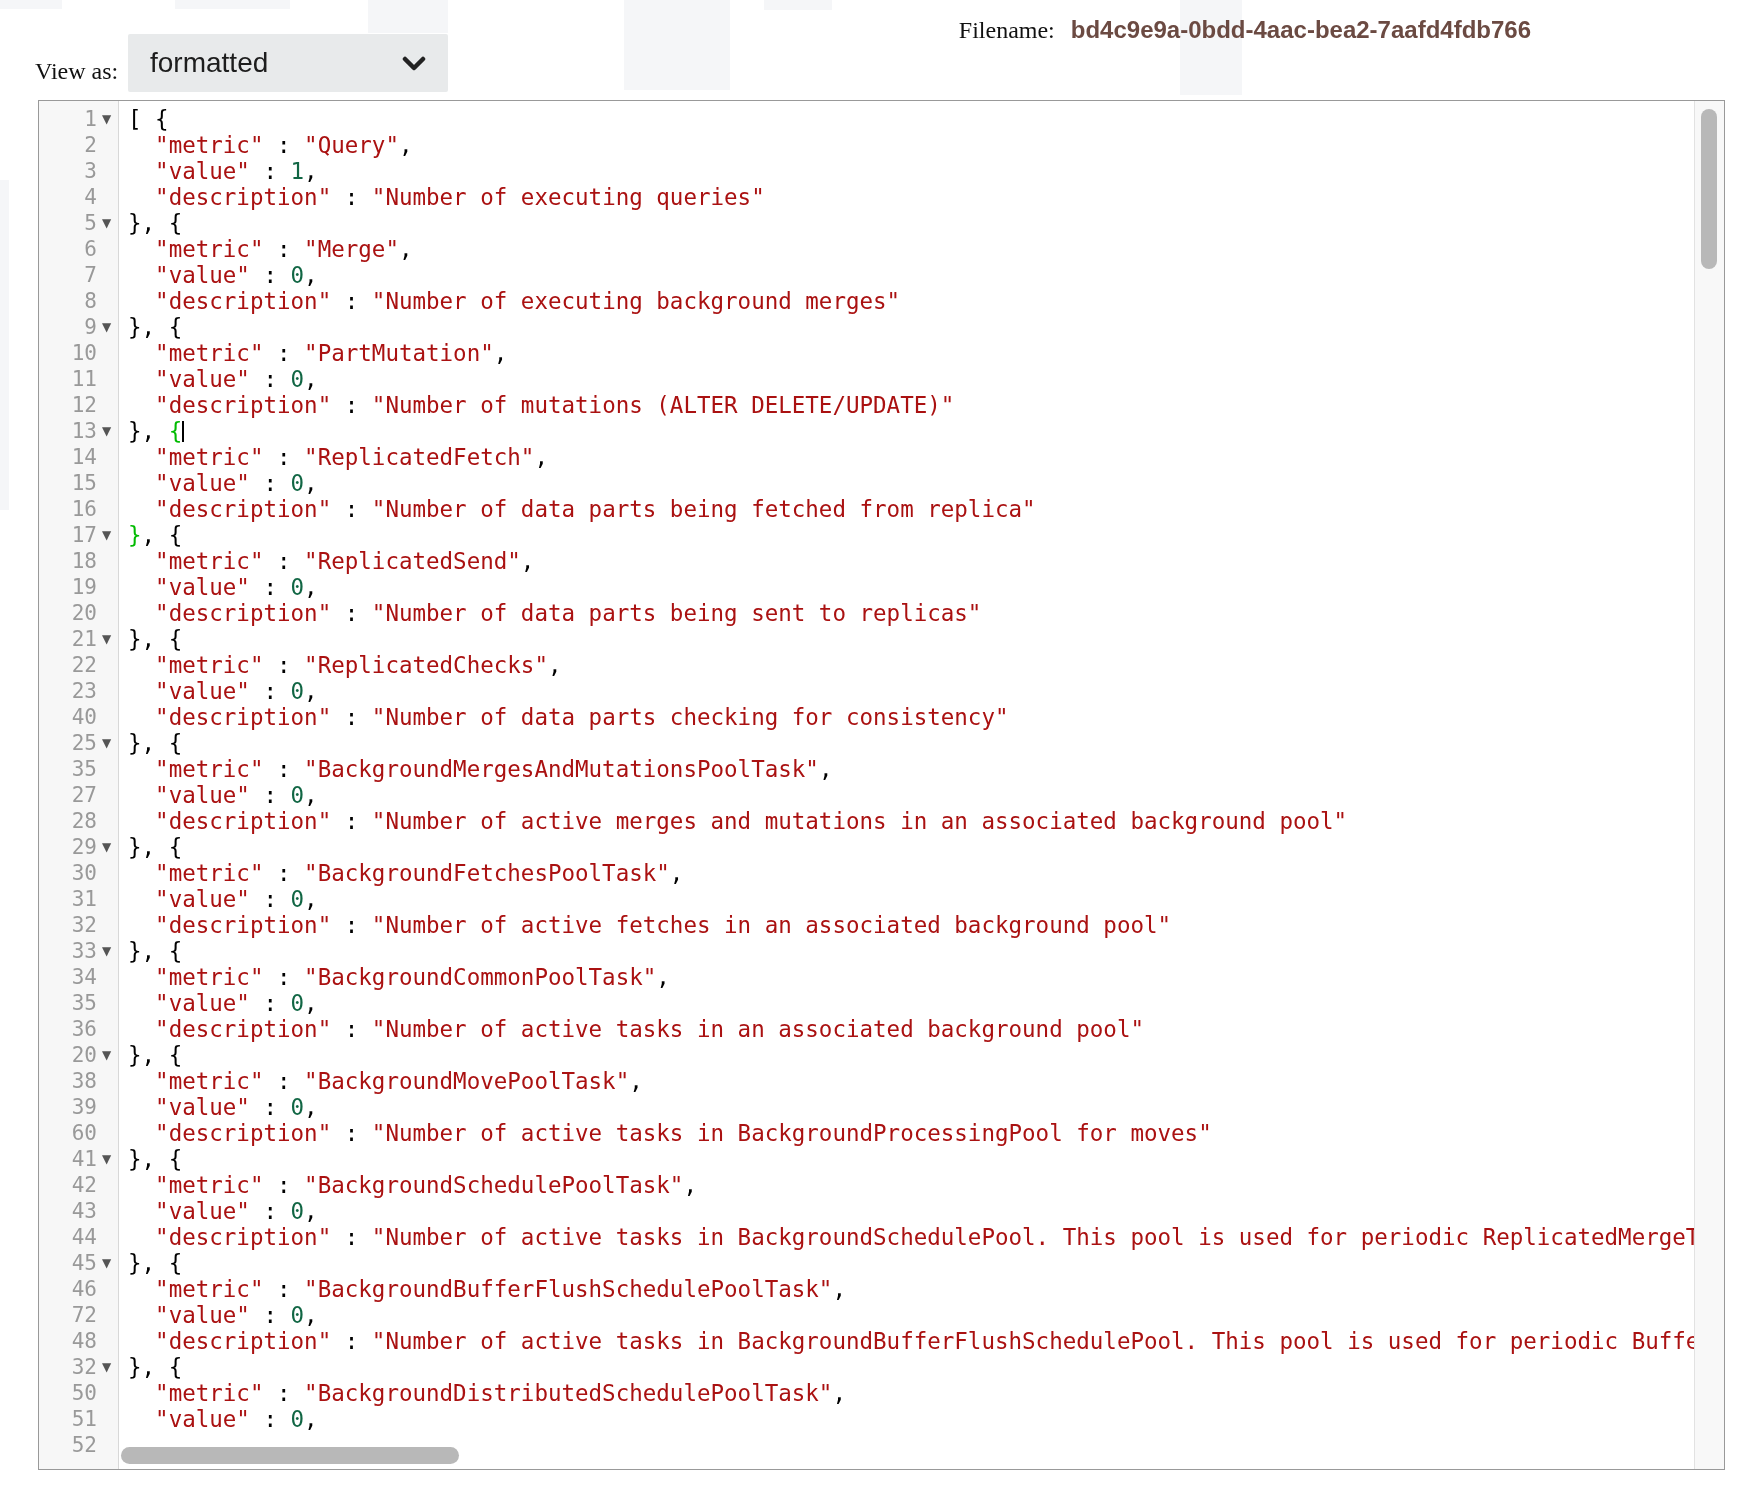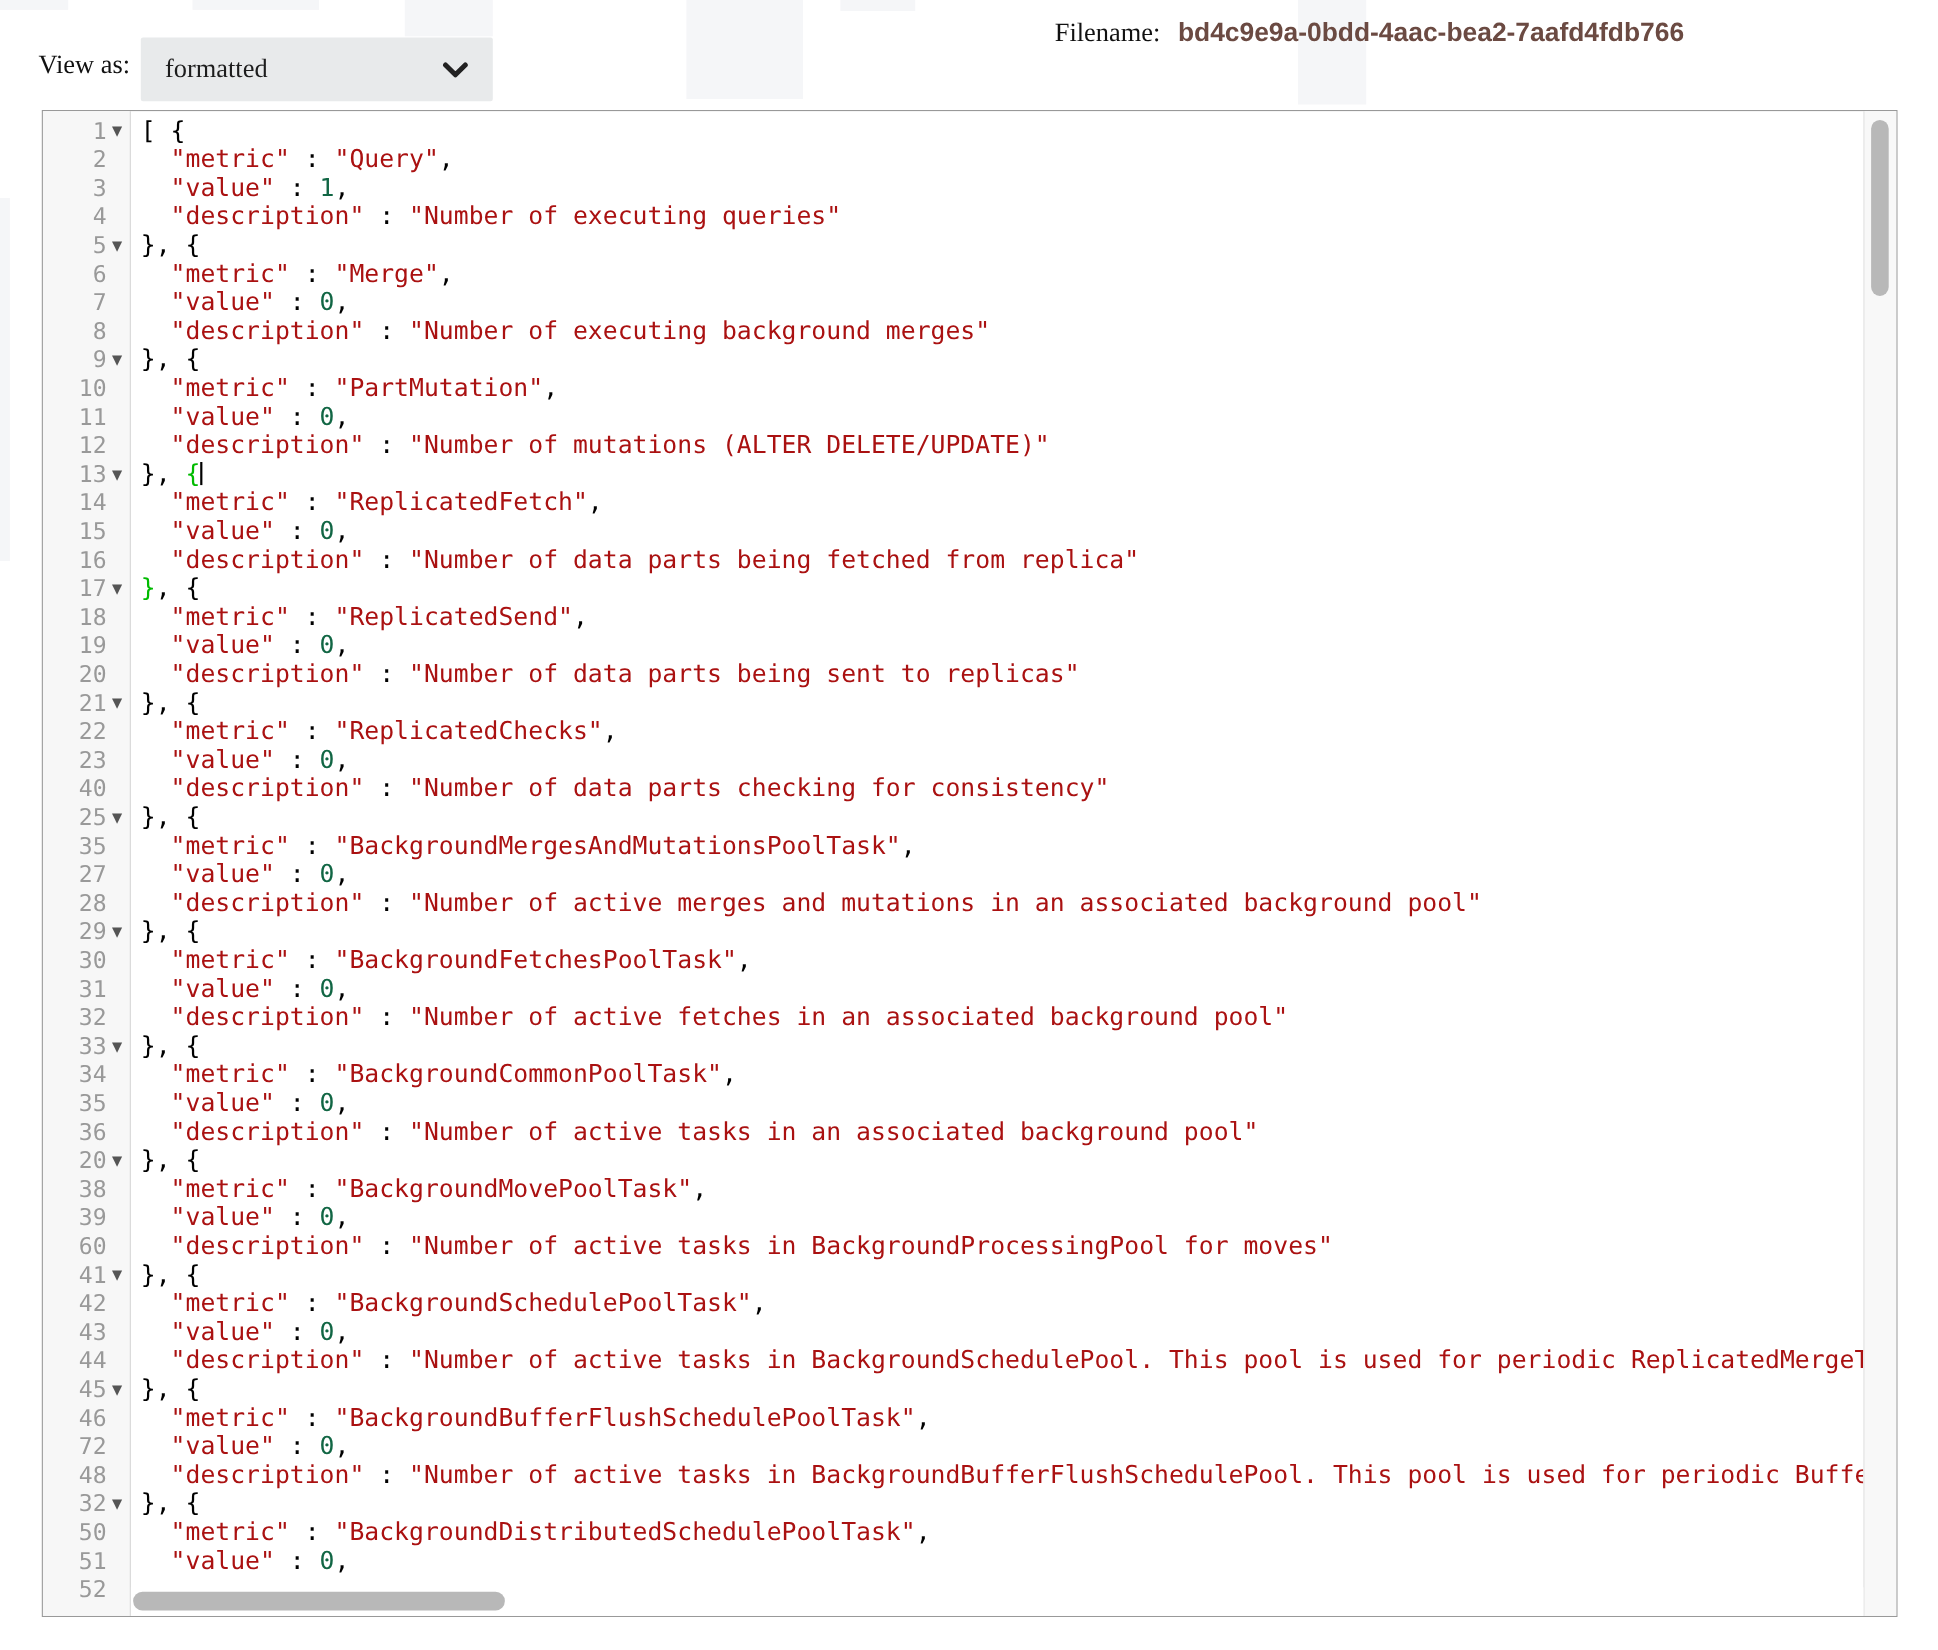--- a/index.html
+++ b/index.html
@@ -12,30 +12,30 @@
   .ph1{left:0;top:0;width:62px;height:9px;}
   .ph2{left:175px;top:0;width:115px;height:9px;}
   .ph3{left:368px;top:0;width:80px;height:33px;}
   .ph4{left:624px;top:0;width:106px;height:90px;}
   .ph5{left:764px;top:0;width:68px;height:10px;}
   .ph6{left:1180px;top:0;width:62px;height:95px;}
   .ph7{left:0;top:180px;width:9px;height:330px;}
 
   
   .view-as-label{
-    position:absolute;left:35px;top:46px;font-size:24px;color:#111;
+    position:absolute;left:35px;top:58px;font-size:24px;color:#111;
     font-family:"Liberation Serif",serif;
   }
   .dropdown{
     position:absolute;left:128px;top:34px;width:320px;height:58px;
     background:#e8eaeb;border-radius:2px;display:flex;align-items:center;
     padding:0 22px;box-sizing:border-box;cursor:pointer;
   }
   .dropdown-value{
-    font-family:Liberation Serif, serif;font-size:24px;color:#1d1d1d;
+    font-family:Liberation Sans, sans-serif;font-size:28px;color:#1d1d1d;
   }
   .dropdown .chev{margin-left:auto;display:block;}
 
   .meta{position:absolute;top:14px;right:231px;text-align:center;}
   .meta-row{height:32px;line-height:32px;white-space:nowrap;}
   .meta-label{font-size:24px;color:#111;font-family:"Liberation Serif",serif;}
   .meta-value{
     font-family:"Liberation Sans",sans-serif;font-weight:bold;font-size:24px;
     color:#6b4a42;margin-left:12px;
   }

